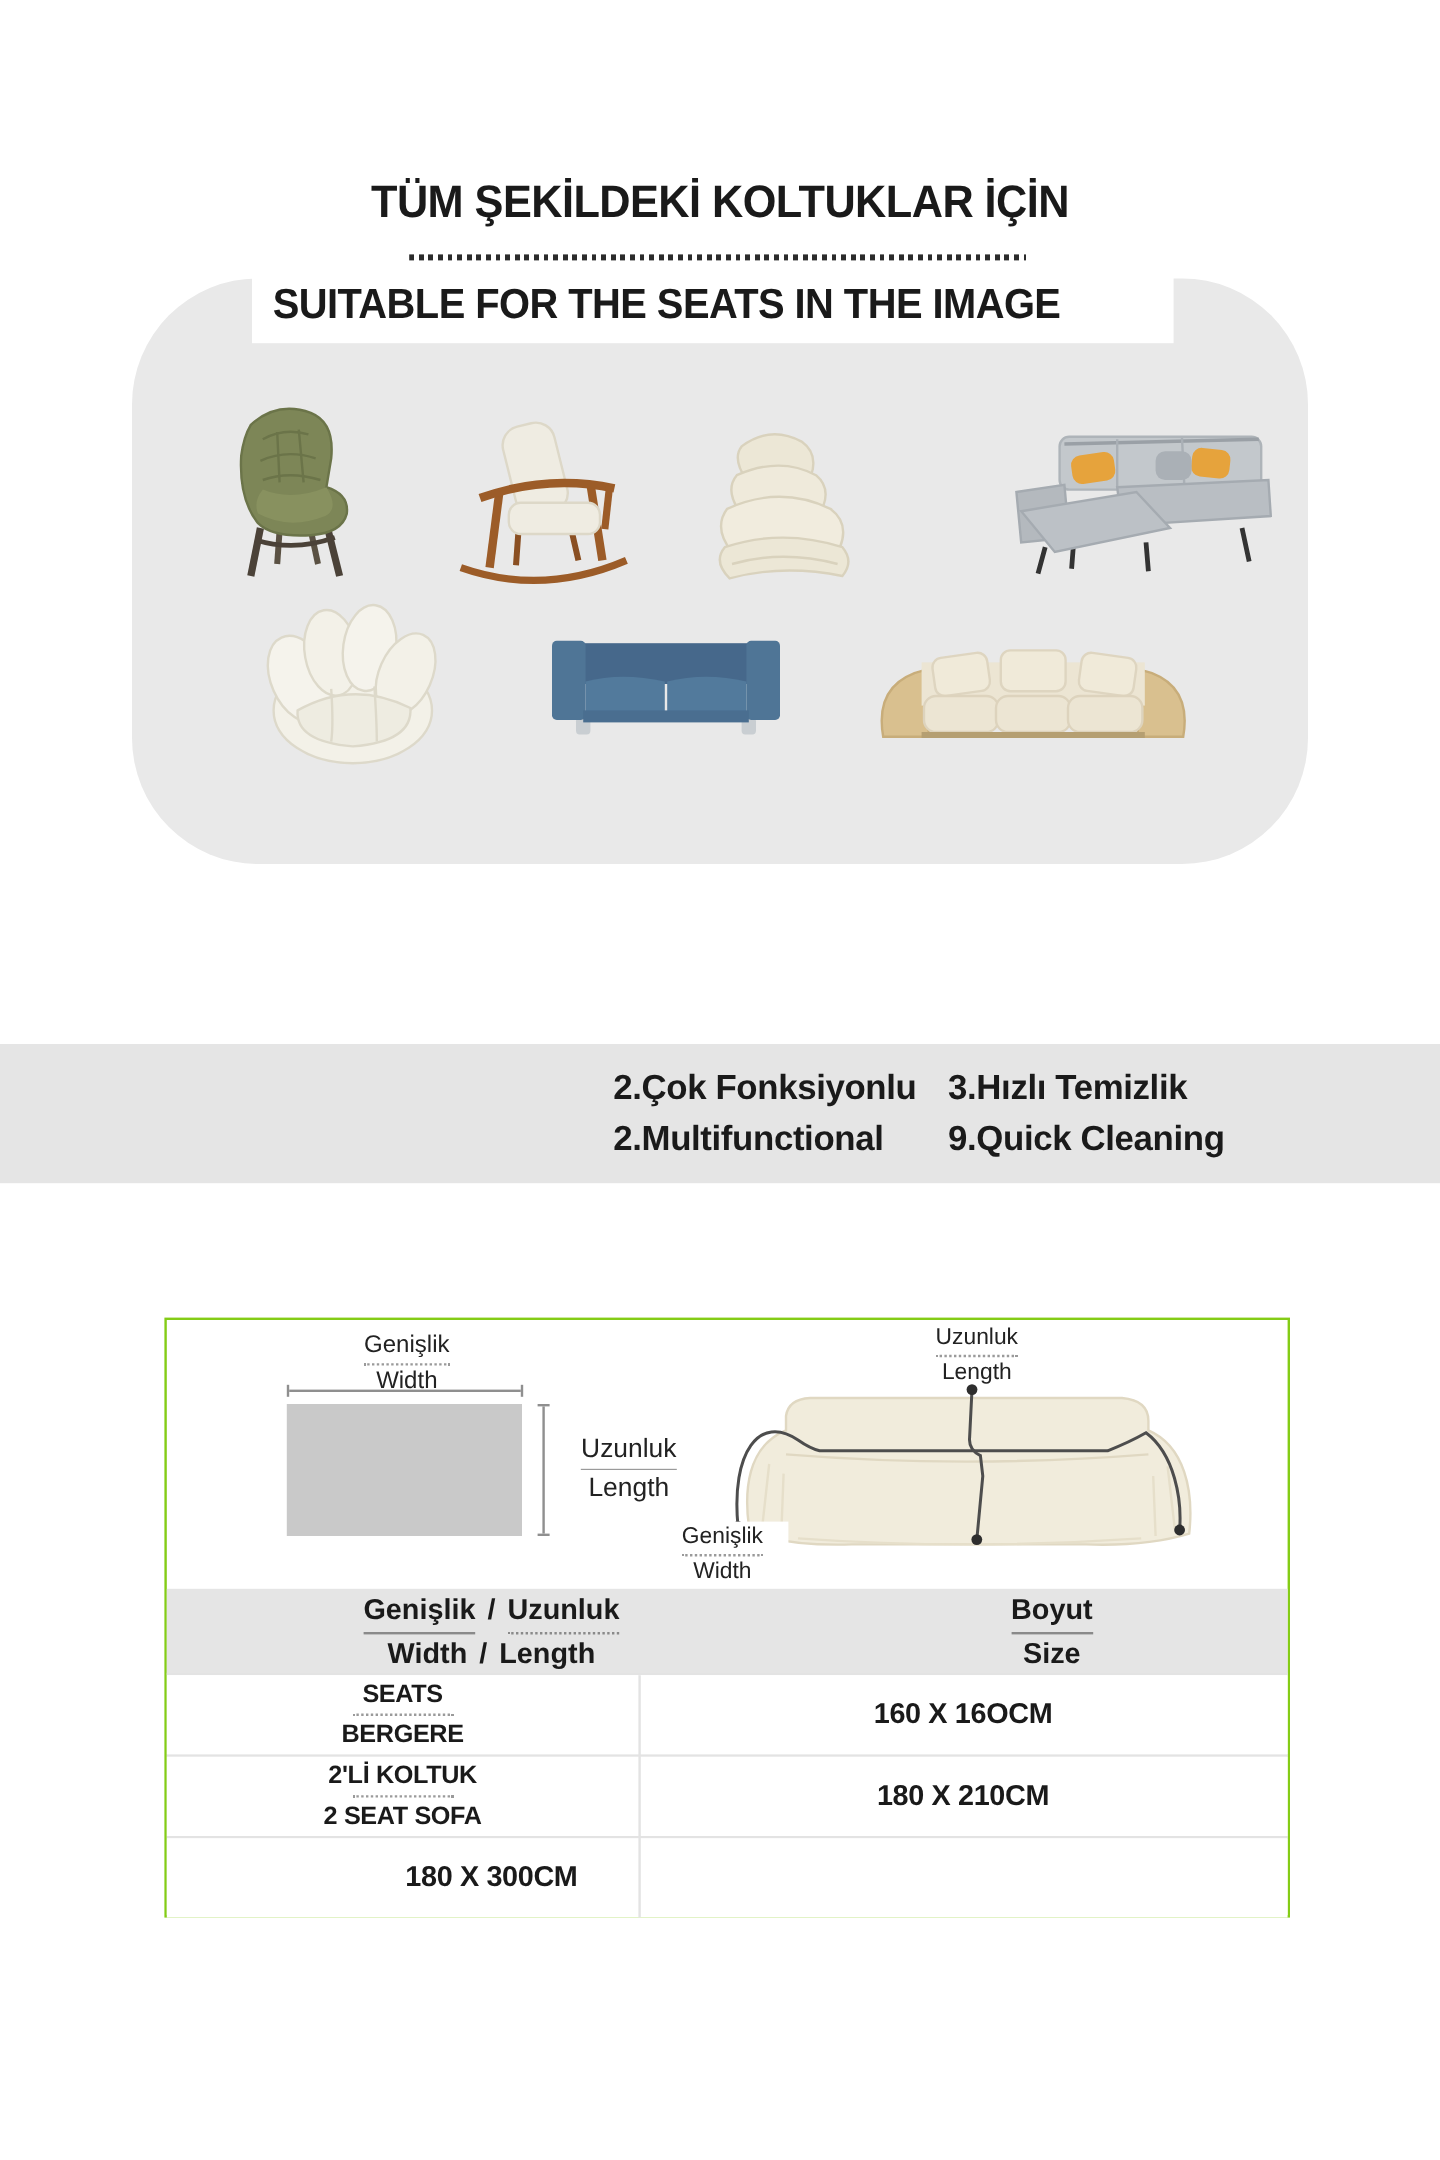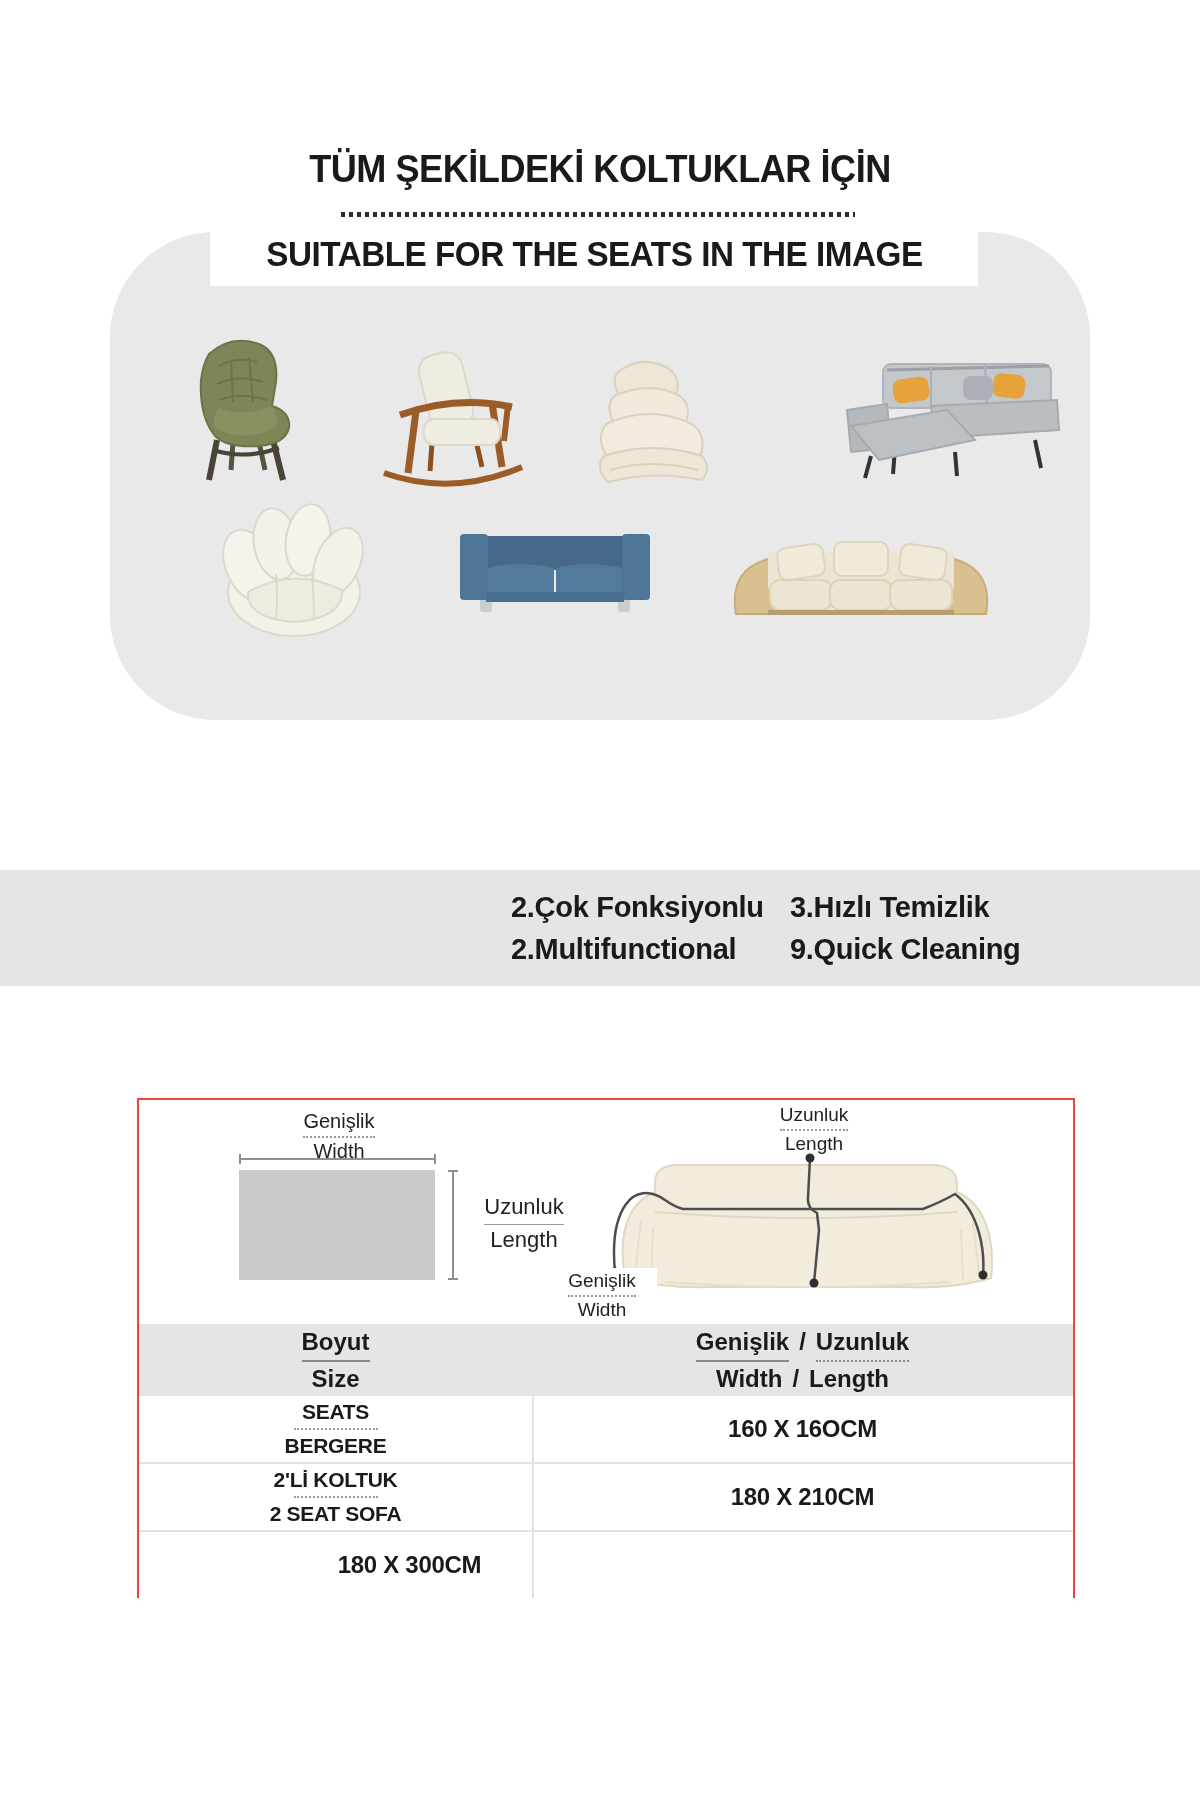--- a/index.html
+++ b/index.html
@@ -6,29 +6,29 @@
   body { background:#fff; font-family:"Liberation Sans", sans-serif; color:#1a1a1a; }
   .page { position:relative; width:1200px; height:1800px; background:#ffffff; overflow:hidden; }
   .abs { position:absolute; }
 
   .title-tr { left:0; right:0; top:148px; text-align:center; font-size:38px; font-weight:bold;
               letter-spacing:-0.5px; transform:scaleX(0.95); }
   .dotted-rule { left:341px; top:212px; width:514px; height:5px;
                  background-image:repeating-linear-gradient(90deg,#2b2b2b 0 4px,transparent 4px 8px); }
   .showcase-box { left:110px; top:232px; width:980px; height:488px; background:#e9e9e9; border-radius:105px; }
   .subtitle-band { left:210px; top:222px; width:768px; height:64px; background:#ffffff;
-                   display:flex; align-items:center; justify-content:center; }
+                   display:flex; align-items:center; justify-content:flex-start; }
   .subtitle-band span { font-size:35px; font-weight:bold; letter-spacing:-0.5px; transform:scaleX(0.95); white-space:nowrap; }
 
   .features-band { left:0; top:870px; width:1200px; height:116px; background:#e5e5e5; }
   .feature { position:absolute; top:16px; }
   .feature div { font-size:29px; font-weight:bold; letter-spacing:-0.3px; line-height:42px; white-space:nowrap; }
   .feature-1 { left:162px; } .feature-2 { left:511px; } .feature-3 { left:790px; }
 
-  .size-panel { left:137px; top:1098px; width:938px; height:500px; background:#fff; border:2px solid #ef4444; }
+  .size-panel { left:137px; top:1098px; width:938px; height:500px; background:#fff; border:2px solid #84cc16; }
 
   .dim-label { text-align:center; font-size:20px; line-height:26px; color:#222; }
   .dim-label .u-dot { display:inline-block; border-bottom:2px dotted #9a9a9a; padding-bottom:2px; }
   .dim-label .u-solid { display:inline-block; border-bottom:1px solid #9a9a9a; padding-bottom:2px; }
 
   .h-measure { left:100px; top:54px; width:197px; height:10px; border-left:2px solid #8f8f8f; border-right:2px solid #8f8f8f; }
   .h-measure::before { content:""; position:absolute; left:0; right:0; top:4px; border-top:2px solid #8f8f8f; }
   .flat-rect { left:100px; top:70px; width:196px; height:110px; background:#c9c9c9; }
   .v-measure { left:309px; top:70px; width:10px; height:110px; border-top:2px solid #8f8f8f; border-bottom:2px solid #8f8f8f; }
   .v-measure::before { content:""; position:absolute; top:0; bottom:0; left:4px; border-left:2px solid #8f8f8f; }
@@ -186,27 +186,27 @@
       <circle cx="378" cy="125" r="4.5" fill="#2e2e2e"></circle>
       <circle cx="205" cy="8" r="4.5" fill="#2e2e2e"></circle>
       <circle cx="209" cy="133" r="4.5" fill="#2e2e2e"></circle>
     </svg>
     <div class="abs dim-label" style="left:408px; top:168px; width:110px; font-size:19px; line-height:25px; background:#fff;">
       <span class="u-dot">Genişlik</span><br>
       <span>Width</span>
     </div>
 
     <div class="abs tbl-header">
+      <div class="cell c2">
+        <span class="hdr-u-solid">Genişlik</span><span class="slash">/</span><span class="hdr-u-dot">Uzunluk</span><br>
+        <span>Width</span><span class="slash">/</span><span>Length</span>
+      </div>
       <div class="cell c1">
         <span class="hdr-u-solid">Boyut</span><br>
         <span>Size</span>
-      </div>
-      <div class="cell c2">
-        <span class="hdr-u-solid">Genişlik</span><span class="slash">/</span><span class="hdr-u-dot">Uzunluk</span><br>
-        <span>Width</span><span class="slash">/</span><span>Length</span>
       </div>
     </div>
 
     <div class="abs row-sep sep-1"></div>
     <div class="abs tbl-row row-1">
       <div class="lab">
         <span class="tr-line">SEATS</span>
         <span class="dotsep"></span>
         <span class="tr-line">BERGERE</span>
       </div>

